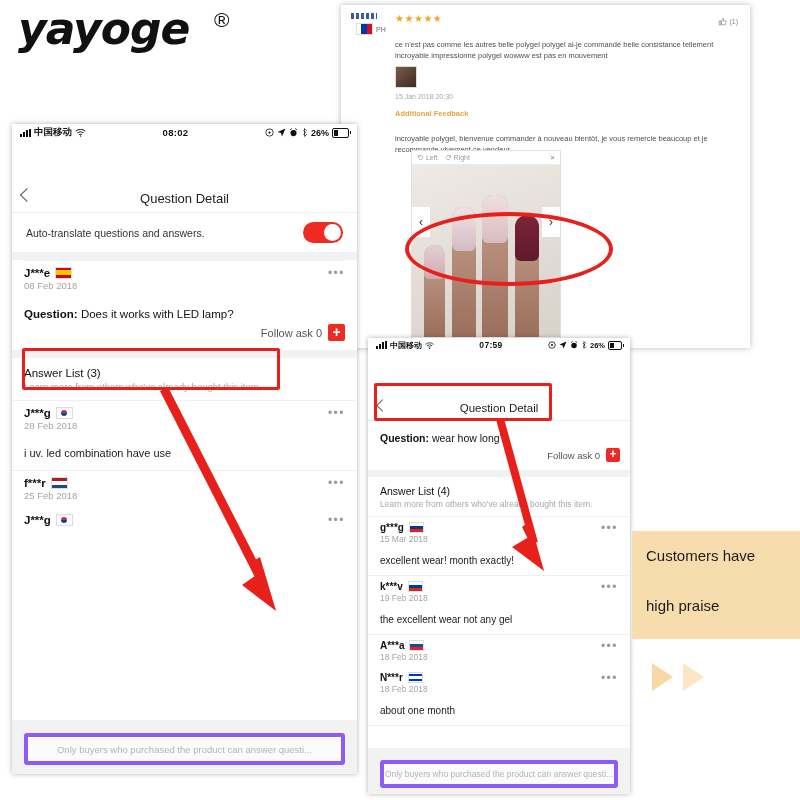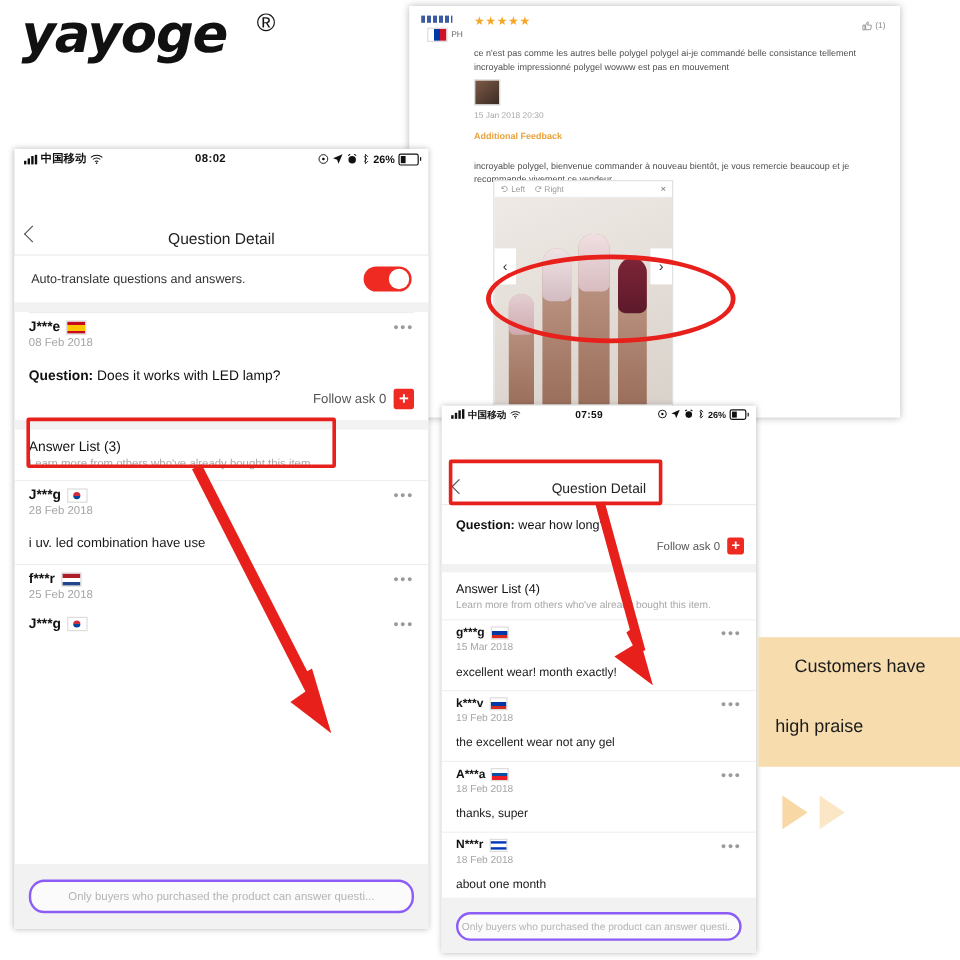--- a/index.html
+++ b/index.html
@@ -69,21 +69,21 @@
 
   .qline{padding:10px 12px 4px;font-size:11.5px;color:#111;}
   .qline b{font-weight:bold;}
   .followrow{display:flex;justify-content:flex-end;align-items:center;gap:6px;padding:0 12px 9px;font-size:11px;color:#555;}
   .plusbtn{width:17px;height:17px;background:#ee2a23;border-radius:2px;color:#fff;font-size:14px;
            line-height:16px;text-align:center;font-weight:bold;}
 
   .alhead{padding:9px 12px 2px;font-size:11.5px;color:#111;}
   .alsub{padding:0 12px 8px;font-size:9.5px;color:#a7a7a7;border-bottom:1px solid #f0f0f0;}
 
-  .answerbox{margin:9px 12px 10px;height:24px;border:2px solid #8b5cf6;border-radius:13px;background:#fbfbfb;
+  .answerbox{margin:9px 12px 10px;height:24px;border:4px solid #8b5cf6;border-radius:3px;background:#fbfbfb;
     display:flex;align-items:center;justify-content:center;font-size:9.5px;color:#b4b4b4;}
 
   
   .f-es{background:linear-gradient(#c60b1e 0 25%,#ffc400 25% 75%,#c60b1e 75%);}
   .f-kr{background:#fff;position:relative;}
   .f-kr:after{content:"";position:absolute;left:50%;top:50%;width:6px;height:6px;margin:-3px 0 0 -3px;border-radius:50%;
     background:linear-gradient(180deg,#cd2e3a 50%,#0047a0 50%);}
   .f-nl{background:linear-gradient(#ae1c28 0 33.3%,#fff 33.3% 66.6%,#21468b 66.6%);}
   .f-ru{background:linear-gradient(#fff 0 33.3%,#0039a6 33.3% 66.6%,#d52b1e 66.6%);}
   .f-sk{background:linear-gradient(#fff 0 33.3%,#0b4ea2 33.3% 66.6%,#ee1c25 66.6%);}
@@ -120,21 +120,21 @@
      font-size:12px;color:#333;}
   .arrowbtn.l{left:0}.arrowbtn.r{right:0}
 
   
   .redbox{position:absolute;border:3px solid #e8201c;border-radius:2px;pointer-events:none;}
   .ellipse{position:absolute;border:4px solid #e8201c;border-radius:50%;pointer-events:none;}
   .arrowsvg{position:absolute;pointer-events:none;}
 
   
   #praise{position:absolute;left:632px;top:531px;width:168px;height:108px;background:#f7dcae;}
-  #praise .l1{position:absolute;left:30px;top:16px;font-size:15px;color:#1c1c1c;}
+  #praise .l1{position:absolute;left:14px;top:16px;font-size:15px;color:#1c1c1c;}
   #praise .l2{position:absolute;left:14px;top:66px;font-size:15px;color:#1c1c1c;}
   #tris{position:absolute;left:652px;top:663px;display:flex;gap:10px;}
   .tri{width:0;height:0;border-left:21px solid #f8d9a6;border-top:14px solid transparent;border-bottom:14px solid transparent;}
   .tri.hollow{border-left-color:#fbe6c6;}
 </style>
 </head>
 <body>
 
 <div id="brand">
   <span class="logoword">yayoge</span>
@@ -400,21 +400,20 @@
     <div class="answertext" style="font-size:10px;padding:6px 12px 9px">the excellent wear not any gel</div>
   </div>
 
   <div>
     <div class="userline" style="padding:5px 12px 0">
         <span class="uname" style="font-size:10px">A***a</span>
       <span class="flag f-sk" style="width:13px;height:9px"></span>
       <span class="dots">•••</span>
       </div>
     <div class="udate" style="font-size:8.5px;padding:1px 12px 5px">18 Feb 2018</div>
-    <div class="answertext" style="font-size:10px;padding:6px 12px 9px">thanks, super</div>
   </div>
 
   <div>
     <div class="userline" style="padding:5px 12px 0">
         <span class="uname" style="font-size:10px">N***r</span>
       <span class="flag f-il" style="width:13px;height:9px"></span>
       <span class="dots">•••</span>
       </div>
     <div class="udate" style="font-size:8.5px;padding:1px 12px 5px">18 Feb 2018</div>
     <div class="answertext" style="font-size:10px;padding:6px 12px 9px">about one month</div>

